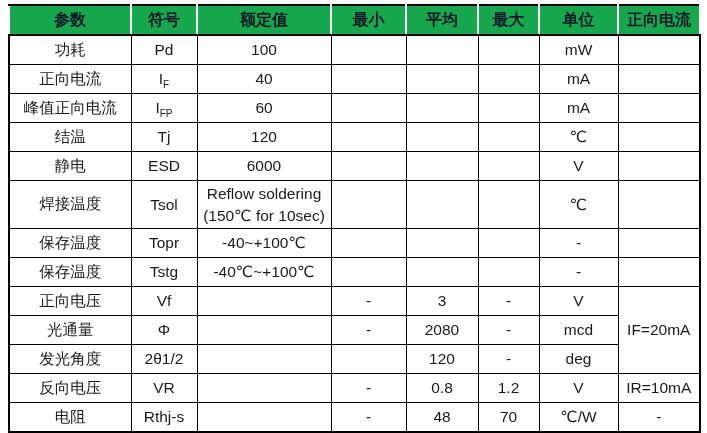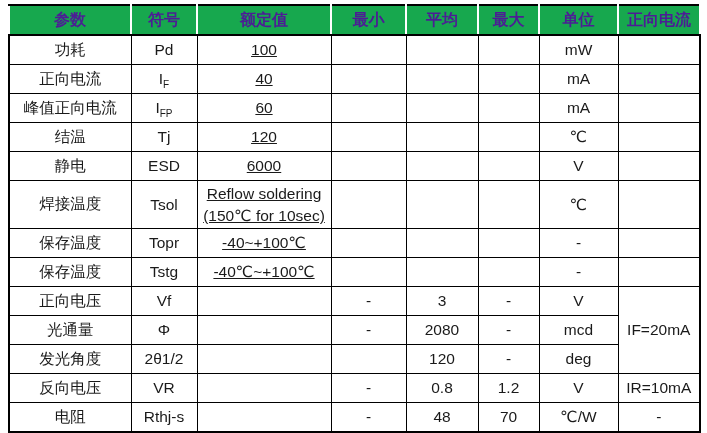--- a/index.html
+++ b/index.html
@@ -9,41 +9,41 @@
   }
   table{
     border-collapse:collapse;
     table-layout:fixed;
     width:691px;
     margin:4px 0 0 8px;
     border:2px solid #000;
   }
   thead th{
     background:var(--header-green,#17A84E);
-    color:#4c1d95;
+    color:#0f172a;
     font-weight:bold;
     font-size:16px;
     height:28px;
     padding:0;
     border:2px solid #ffffff;
     border-top:2px solid #000;
     border-bottom:2px solid #000;
   }
   tbody td{
     border:1px solid #000;
     text-align:center;
     vertical-align:middle;
     font-size:15.5px;
     color:#1a1a1a;
     height:28px;
     padding:0 2px;
     overflow:hidden;
   }
   tbody tr.tall td{height:47px;}
-  td.rated{white-space:pre-line;line-height:1.4;text-decoration:underline;}
+  td.rated{white-space:pre-line;line-height:1.4;}
   sub{font-size:10px;line-height:0;}
 </style>
 </head>
 <body>
 
 <table>
   <colgroup>
     <col style="width:122px">
     <col style="width:66px">
     <col style="width:134px">

